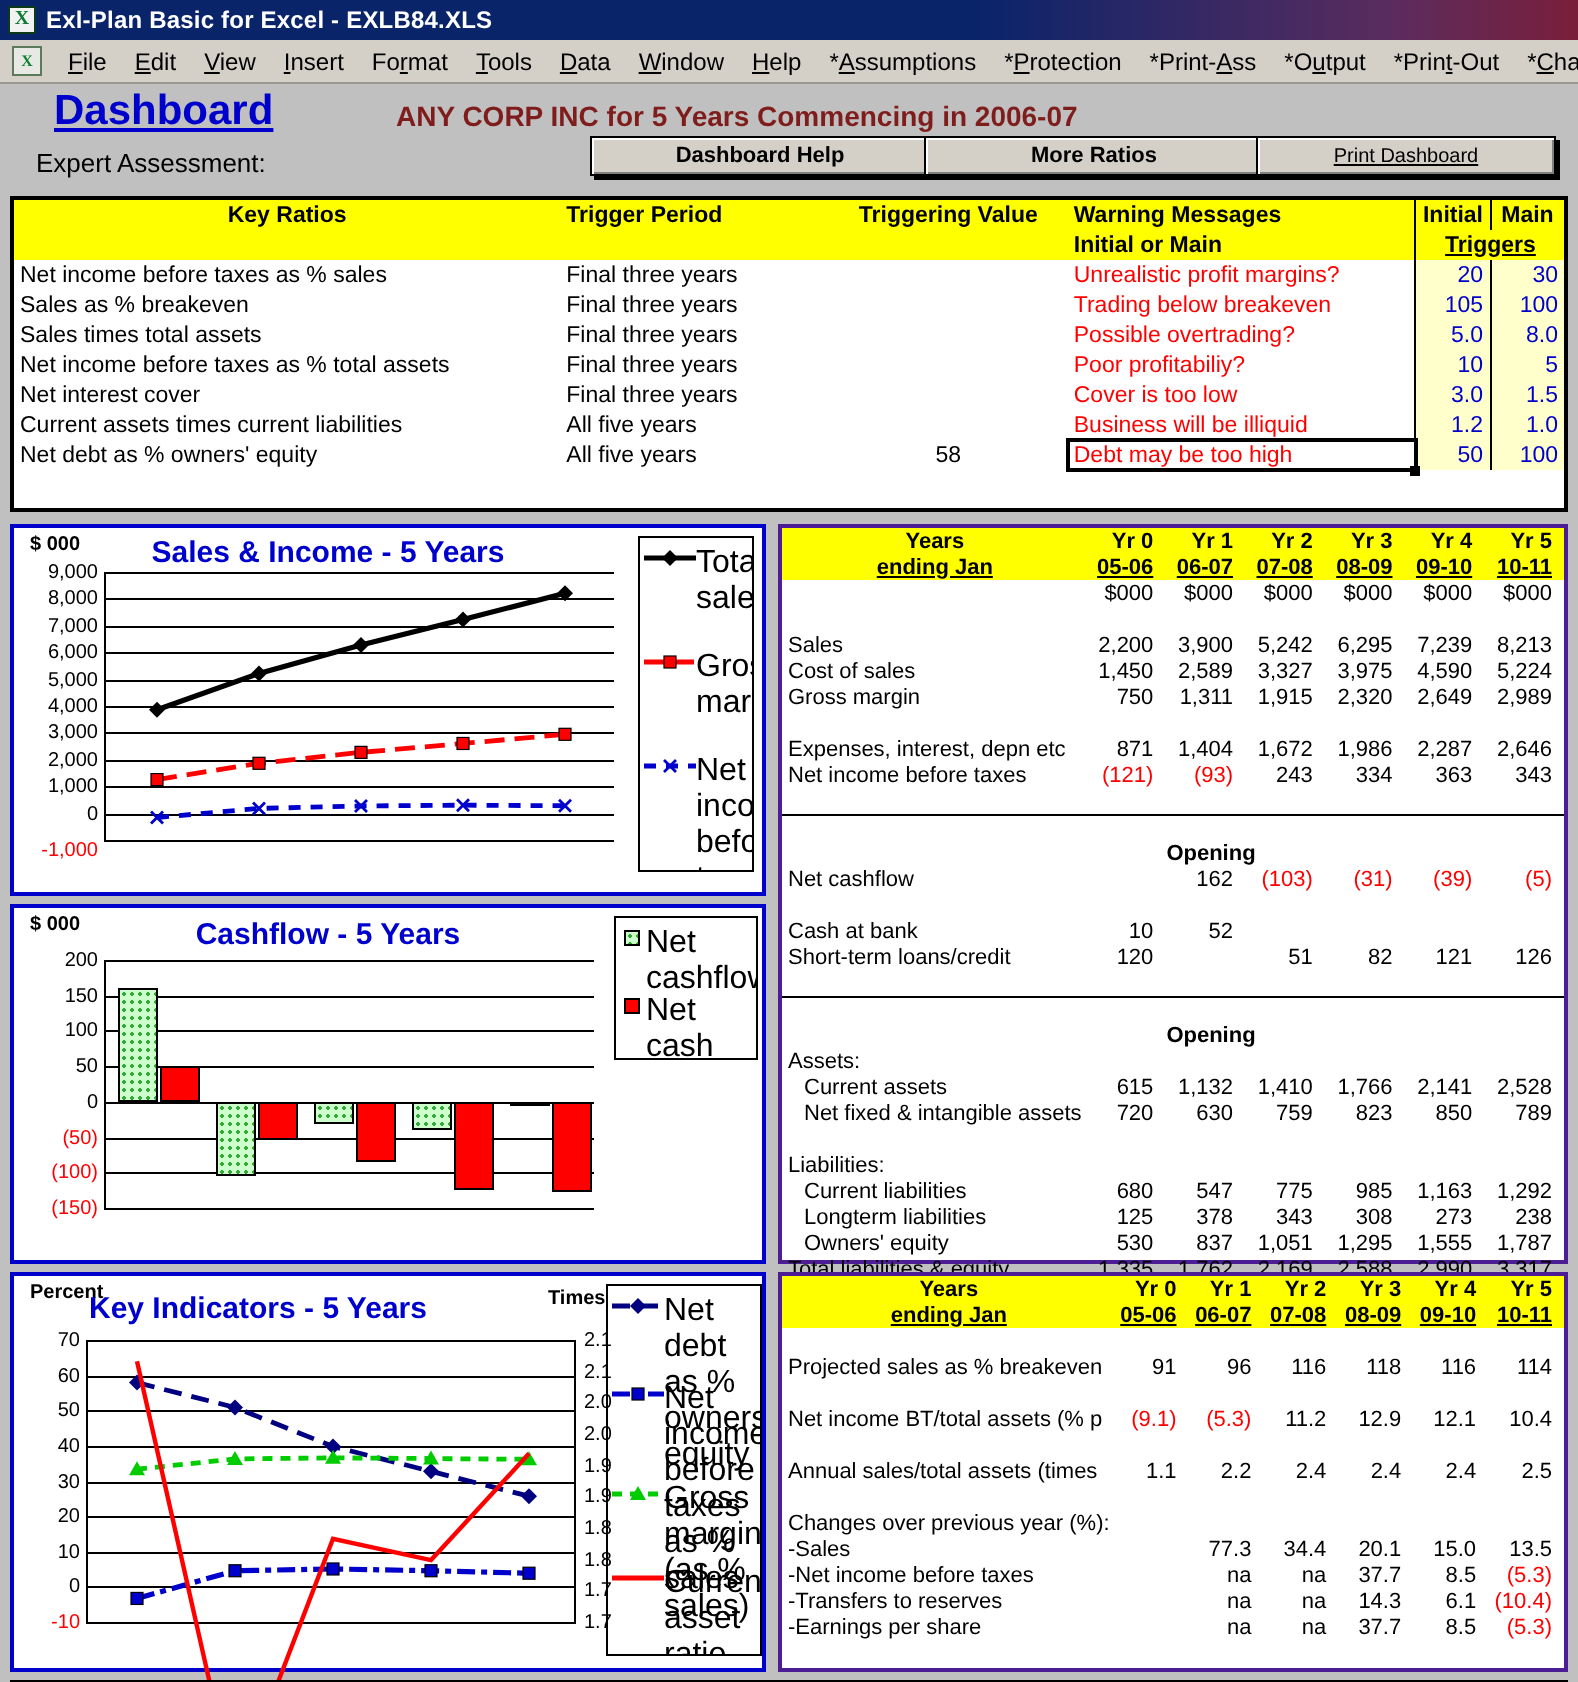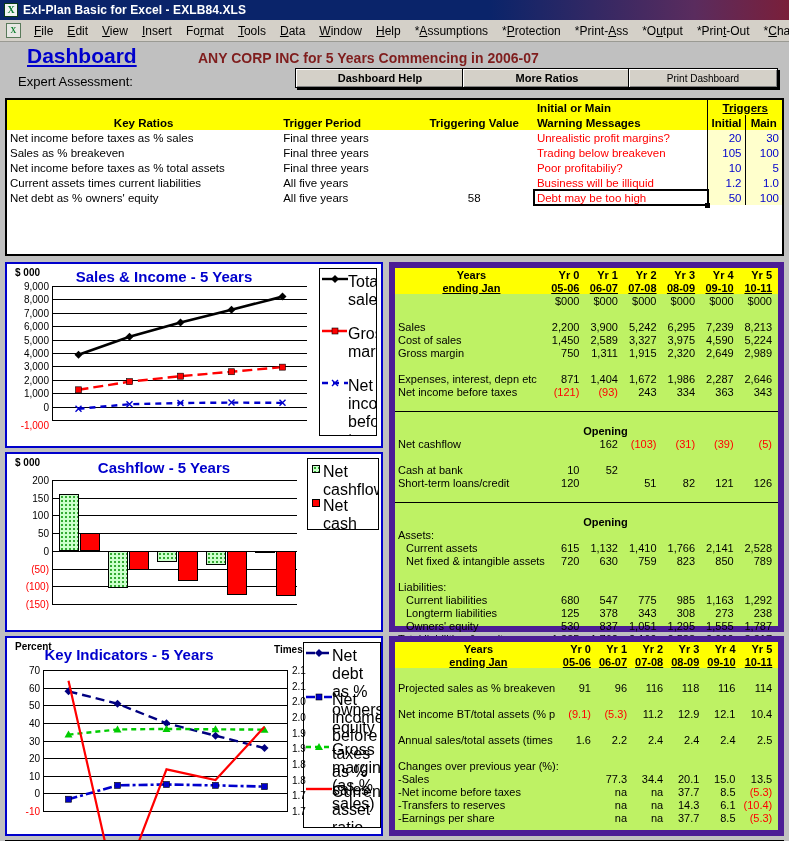--- a/index.html
+++ b/index.html
@@ -66,21 +66,21 @@
   }
   .xbtn{
     position:absolute;top:26px;height:20px;
     background:#d4d0c8;border:1px solid #000;
     box-shadow: inset 1px 1px 0 #fff, inset -1px -1px 0 #808080, 2px 2px 0 #000;
     display:flex;align-items:center;justify-content:center;
     font:bold 11px "Liberation Sans",sans-serif;color:#000;cursor:default;
   }
   #btn-help{left:290px;width:170px;}
   #btn-more{left:457px;width:170px;}
-  #btn-print{left:623px;width:150px;font-weight:normal;font-size:10px;}
+  #btn-print{left:623px;width:150px;font-weight:normal;font-size:10px;text-decoration:underline;}
 
   
   #ratios-wrap{
     position:absolute;left:5px;top:56px;width:779px;height:158px;
     border:2px solid #000;background:#fff;
   }
   table.kr{border-collapse:collapse;width:100%;font:11.5px "Liberation Sans",sans-serif;}
   table.kr th, table.kr td{padding:0 3px;height:15px;vertical-align:middle;}
   .kr-head{background:#ffff00;font-weight:bold;}
   .kr-head td{height:17px;}
@@ -129,21 +129,21 @@
   .bar{position:absolute;}
   .bar.green{background:#ccffcc;border:1px solid #000;
     background-image:radial-gradient(#33aa33 .9px, transparent 1px);
     background-size:4px 4px;}
   .bar.red{background:#ff0000;border:1px solid #000;}
 
   svg.lines{position:absolute;left:0;top:0;overflow:visible;}
 
   
   .dt-box{
-    position:absolute;left:389px;border:6px solid #4c1d95;background:#bef264;
+    position:absolute;left:389px;border:2px solid #4c1d95;background:#ffffff;
   }
   #dt1{top:220px;width:395px;height:370px;}
   #dt2{top:594px;width:395px;height:200px;}
   table.fin{border-collapse:collapse;width:100%;font:11px "Liberation Sans",sans-serif;}
   table.fin td{padding:0 2px;height:13px;vertical-align:middle;white-space:nowrap;}
   .fin-head{background:#ffff00;font-weight:bold;text-align:center;}
   .fin-head td{height:15px;}
   .lab{text-align:left;width:150px;padding-left:3px!important;}
   .lab.ind{padding-left:11px!important;}
   .num{text-align:right;width:40px;padding-right:6px!important;}
@@ -199,57 +199,73 @@
     <div id="expert-label">Expert Assessment:</div>
     <div class="xbtn" id="btn-help">Dashboard Help</div>
     <div class="xbtn" id="btn-more">More Ratios</div>
     <div class="xbtn" id="btn-print">Print Dashboard</div>
   </div>
 
   <div id="ratios-wrap">
     <table class="kr">
       <tbody id="kr-body">
           <tr class="kr-head">
-            <td class="c-name"></td>
-            <td class="c-period"></td>
-            <td class="c-value"></td>
-            <td class="c-warn" style="color:#000">Initial or Main</td>
-            <td class="hdr-ctr trig-sep" colspan="2"><span style="text-decoration:underline">Triggers</span></td>
-          </tr>
-          <tr class="kr-head">
             <td class="c-name hdr-ctr">Key Ratios</td>
             <td class="c-period">Trigger Period</td>
             <td class="c-value">Triggering Value</td>
             <td class="c-warn" style="color:#000">Warning Messages</td>
             <td class="c-init hdr-ctr trig-sep" style="color:#000;text-align:center">Initial</td>
             <td class="c-main hdr-ctr" style="color:#000;text-align:center;border-left:1px solid #000">Main</td>
           </tr>
+          <tr class="kr-head">
+            <td class="c-name"></td>
+            <td class="c-period"></td>
+            <td class="c-value"></td>
+            <td class="c-warn" style="color:#000">Initial or Main</td>
+            <td class="hdr-ctr trig-sep" colspan="2"><span style="text-decoration:underline">Triggers</span></td>
+          </tr>
           <tr>
             <td class="c-name">Net income before taxes as % sales</td>
             <td class="c-period">Final three years</td>
             <td class="c-value"></td>
             <td class="c-warn">Unrealistic profit margins?</td>
             <td class="c-init yellow-trig-bg trig-sep">20</td>
             <td class="c-main yellow-trig-bg" style="border-left:1px solid #000">30</td>
           </tr>
           <tr>
             <td class="c-name">Sales as % breakeven</td>
             <td class="c-period">Final three years</td>
             <td class="c-value"></td>
             <td class="c-warn">Trading below breakeven</td>
             <td class="c-init yellow-trig-bg trig-sep">105</td>
             <td class="c-main yellow-trig-bg" style="border-left:1px solid #000">100</td>
           </tr>
           <tr>
+            <td class="c-name">Sales times total assets</td>
+            <td class="c-period">Final three years</td>
+            <td class="c-value"></td>
+            <td class="c-warn">Possible overtrading?</td>
+            <td class="c-init yellow-trig-bg trig-sep">5.0</td>
+            <td class="c-main yellow-trig-bg" style="border-left:1px solid #000">8.0</td>
+          </tr>
+          <tr>
             <td class="c-name">Net income before taxes as % total assets</td>
             <td class="c-period">Final three years</td>
             <td class="c-value"></td>
             <td class="c-warn">Poor profitabiliy?</td>
             <td class="c-init yellow-trig-bg trig-sep">10</td>
             <td class="c-main yellow-trig-bg" style="border-left:1px solid #000">5</td>
+          </tr>
+          <tr>
+            <td class="c-name">Net interest cover</td>
+            <td class="c-period">Final three years</td>
+            <td class="c-value"></td>
+            <td class="c-warn">Cover is too low</td>
+            <td class="c-init yellow-trig-bg trig-sep">3.0</td>
+            <td class="c-main yellow-trig-bg" style="border-left:1px solid #000">1.5</td>
           </tr>
           <tr>
             <td class="c-name">Current assets times current liabilities</td>
             <td class="c-period">All five years</td>
             <td class="c-value"></td>
             <td class="c-warn">Business will be illiquid</td>
             <td class="c-init yellow-trig-bg trig-sep">1.2</td>
             <td class="c-main yellow-trig-bg" style="border-left:1px solid #000">1.0</td>
           </tr>
           <tr>
@@ -688,21 +704,21 @@
             <td class="num">11.2</td>
             <td class="num">12.9</td>
             <td class="num">12.1</td>
             <td class="num">10.4</td>
           </tr>
           <tr class="spacer">
             <td colspan="7"></td>
           </tr>
           <tr>
             <td class="lab">Annual sales/total assets (times</td>
-            <td class="num">1.6</td>
+            <td class="num">1.1</td>
             <td class="num">2.2</td>
             <td class="num">2.4</td>
             <td class="num">2.4</td>
             <td class="num">2.4</td>
             <td class="num">2.5</td>
           </tr>
           <tr class="spacer">
             <td colspan="7"></td>
           </tr>
           <tr>

